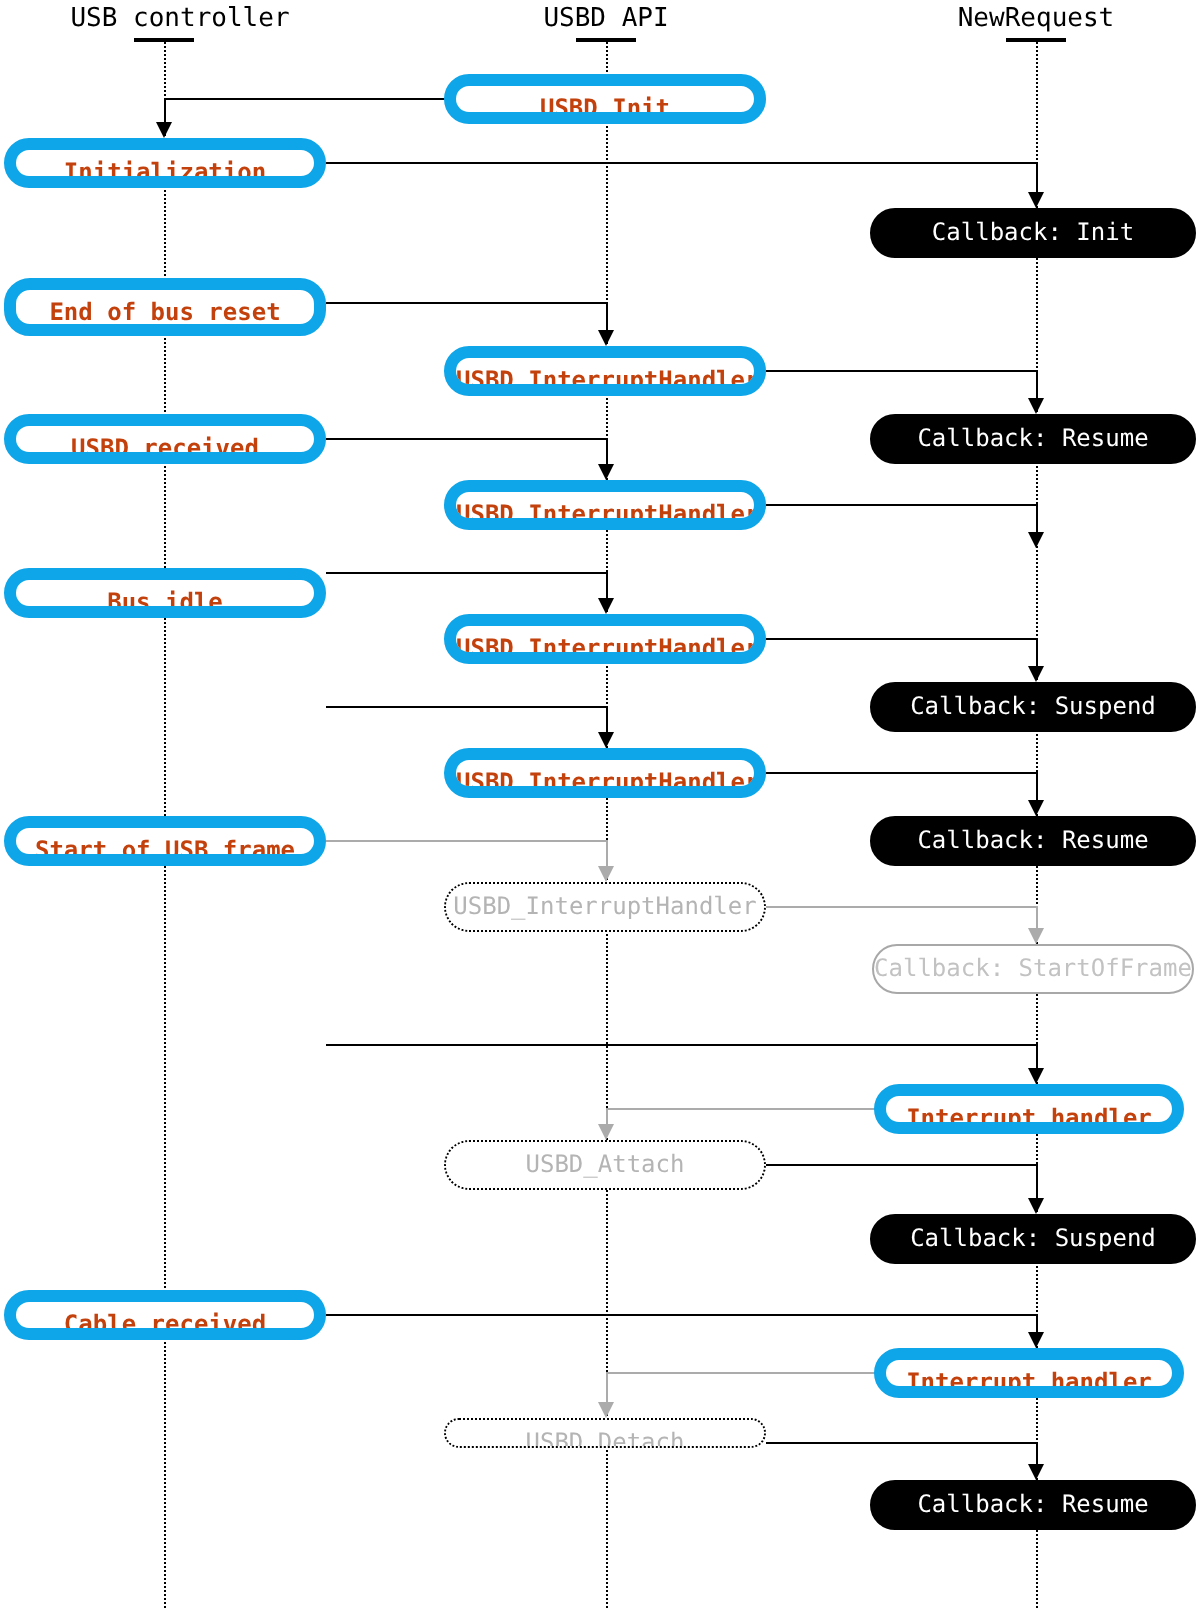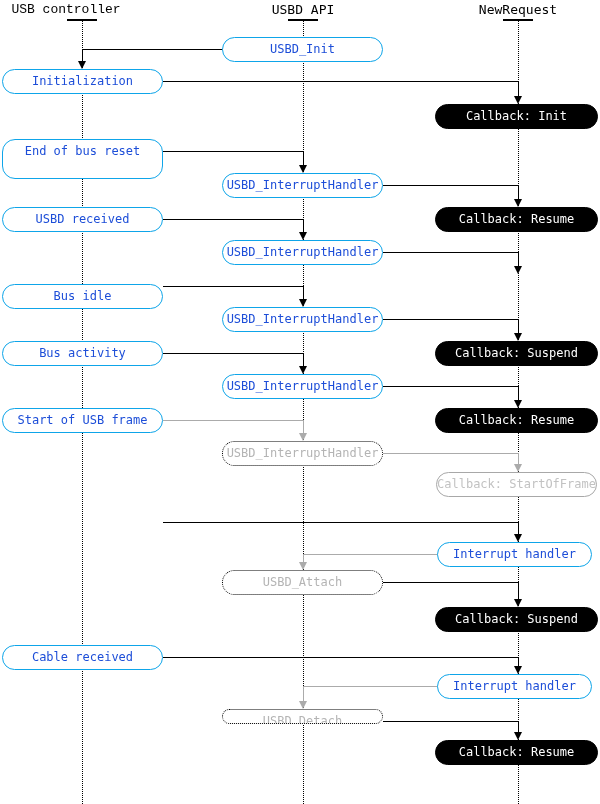--- a/index.html
+++ b/index.html
@@ -18,30 +18,30 @@
   .v-line{position:absolute;width:1px;z-index:2;}
   .arrow{
     position:absolute;width:0;height:0;z-index:2;
     border-left:4px solid transparent;border-right:4px solid transparent;
   }
   .node{
     position:absolute;box-sizing:border-box;border-radius:13px;
     font-size:12px;text-align:center;white-space:nowrap;z-index:3;
     overflow:hidden;
   }
-  .node.plain{background:#fff;border:1px solid #0ea5e9;color:#1d4ed8;}
+  .node.plain{background:#fff;border:6px solid #0ea5e9;color:#c2410c;font-weight:bold;}
   .node.black{background:#000;border:1px solid #000;color:#fff;}
   .node.gray-dotted{background:#fff;border:1px dotted #000;color:#b4b4b4;}
   .node.gray-solid{background:#fff;border:1px solid #a8a8a8;color:#c2c2c2;}
 </style>
 </head>
 <body>
 
 <div id="diagram">
-    <div class="col-header" style="left: 66px; font-family: Liberation Mono, monospace;">USB controller</div>
+    <div class="col-header" style="left: 90px;">USB controller</div>
     <div class="col-underline" style="left: 67px;"></div>
     <div class="lifeline" style="left: 82px; top: 21px; height: 783px;"></div>
     <div class="col-header" style="left: 303px;">USBD API</div>
     <div class="col-underline" style="left: 288px;"></div>
     <div class="lifeline" style="left: 303px; top: 21px; height: 783px;"></div>
     <div class="col-header" style="left: 518px;">NewRequest</div>
     <div class="col-underline" style="left: 503px;"></div>
     <div class="lifeline" style="left: 518px; top: 21px; height: 783px;"></div>
     <div class="h-line" style="left: 82px; top: 49px; width: 141px; background: rgb(0, 0, 0);"></div>
     <div class="v-line" style="left: 82px; top: 49px; height: 12px; background: rgb(0, 0, 0);"></div>
@@ -93,28 +93,27 @@
     <div class="arrow" style="left: 514px; top: 666px; border-top: 8px solid rgb(0, 0, 0);"></div>
     <div class="h-line" style="left: 303px; top: 686px; width: 135px; background: rgb(171, 171, 171);"></div>
     <div class="v-line" style="left: 303px; top: 686px; height: 15px; background: rgb(171, 171, 171);"></div>
     <div class="arrow" style="left: 299px; top: 701px; border-top: 8px solid rgb(171, 171, 171);"></div>
     <div class="h-line" style="left: 383px; top: 721px; width: 136px; background: rgb(0, 0, 0);"></div>
     <div class="v-line" style="left: 518px; top: 721px; height: 11px; background: rgb(0, 0, 0);"></div>
     <div class="arrow" style="left: 514px; top: 732px; border-top: 8px solid rgb(0, 0, 0);"></div>
     <div class="node plain" style="left: 222px; top: 37px; width: 161px; height: 25px; line-height: 23px;">USBD_Init</div>
     <div class="node plain" style="left: 2px; top: 69px; width: 161px; height: 25px; line-height: 23px;">Initialization</div>
     <div class="node black" style="left: 435px; top: 104px; width: 163px; height: 25px; line-height: 23px;">Callback: Init</div>
-    <div class="node plain" style="left: 2px; top: 139px; width: 161px; height: 40px; line-height: 23px;">End of bus reset</div>
+    <div class="node plain" style="left: 2px; top: 139px; width: 161px; height: 29px; line-height: 23px;">End of bus reset</div>
     <div class="node plain" style="left: 222px; top: 173px; width: 161px; height: 25px; line-height: 23px;">USBD_InterruptHandler</div>
     <div class="node plain" style="left: 2px; top: 207px; width: 161px; height: 25px; line-height: 23px;">USBD received</div>
     <div class="node black" style="left: 435px; top: 207px; width: 163px; height: 25px; line-height: 23px;">Callback: Resume</div>
     <div class="node plain" style="left: 222px; top: 240px; width: 161px; height: 25px; line-height: 23px;">USBD_InterruptHandler</div>
     <div class="node plain" style="left: 2px; top: 284px; width: 161px; height: 25px; line-height: 23px;">Bus idle</div>
     <div class="node plain" style="left: 222px; top: 307px; width: 161px; height: 25px; line-height: 23px;">USBD_InterruptHandler</div>
-    <div class="node plain" style="left: 2px; top: 341px; width: 161px; height: 25px; line-height: 23px;">Bus activity</div>
     <div class="node black" style="left: 435px; top: 341px; width: 163px; height: 25px; line-height: 23px;">Callback: Suspend</div>
     <div class="node plain" style="left: 222px; top: 374px; width: 161px; height: 25px; line-height: 23px;">USBD_InterruptHandler</div>
     <div class="node plain" style="left: 2px; top: 408px; width: 161px; height: 25px; line-height: 23px;">Start of USB frame</div>
     <div class="node black" style="left: 435px; top: 408px; width: 163px; height: 25px; line-height: 23px;">Callback: Resume</div>
     <div class="node gray-dotted" style="left: 222px; top: 441px; width: 161px; height: 25px; line-height: 23px;">USBD_InterruptHandler</div>
     <div class="node gray-solid" style="left: 436px; top: 472px; width: 161px; height: 25px; line-height: 23px;">Callback: StartOfFrame</div>
     <div class="node plain" style="left: 437px; top: 542px; width: 155px; height: 25px; line-height: 23px;">Interrupt handler</div>
     <div class="node gray-dotted" style="left: 222px; top: 570px; width: 161px; height: 25px; line-height: 23px;">USBD_Attach</div>
     <div class="node black" style="left: 435px; top: 607px; width: 163px; height: 25px; line-height: 23px;">Callback: Suspend</div>
     <div class="node plain" style="left: 2px; top: 645px; width: 161px; height: 25px; line-height: 23px;">Cable received</div>

